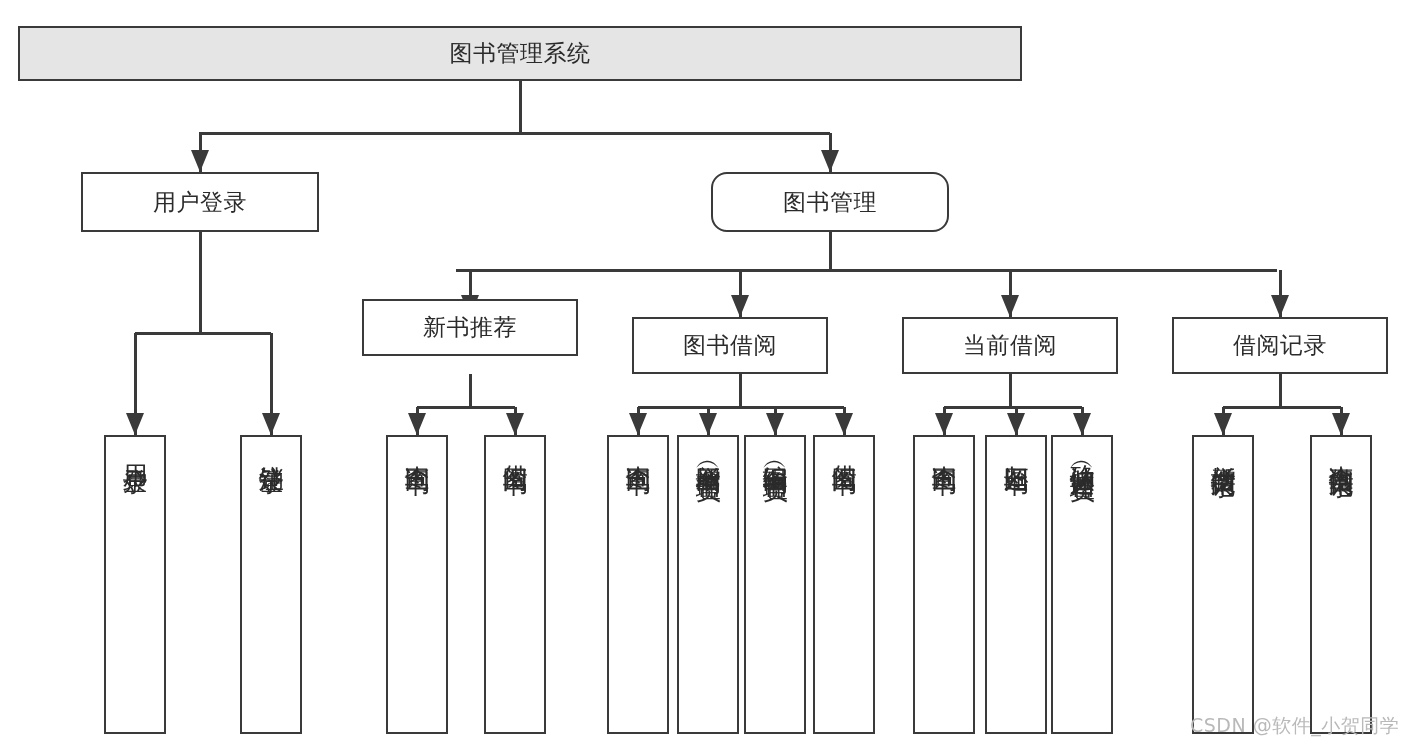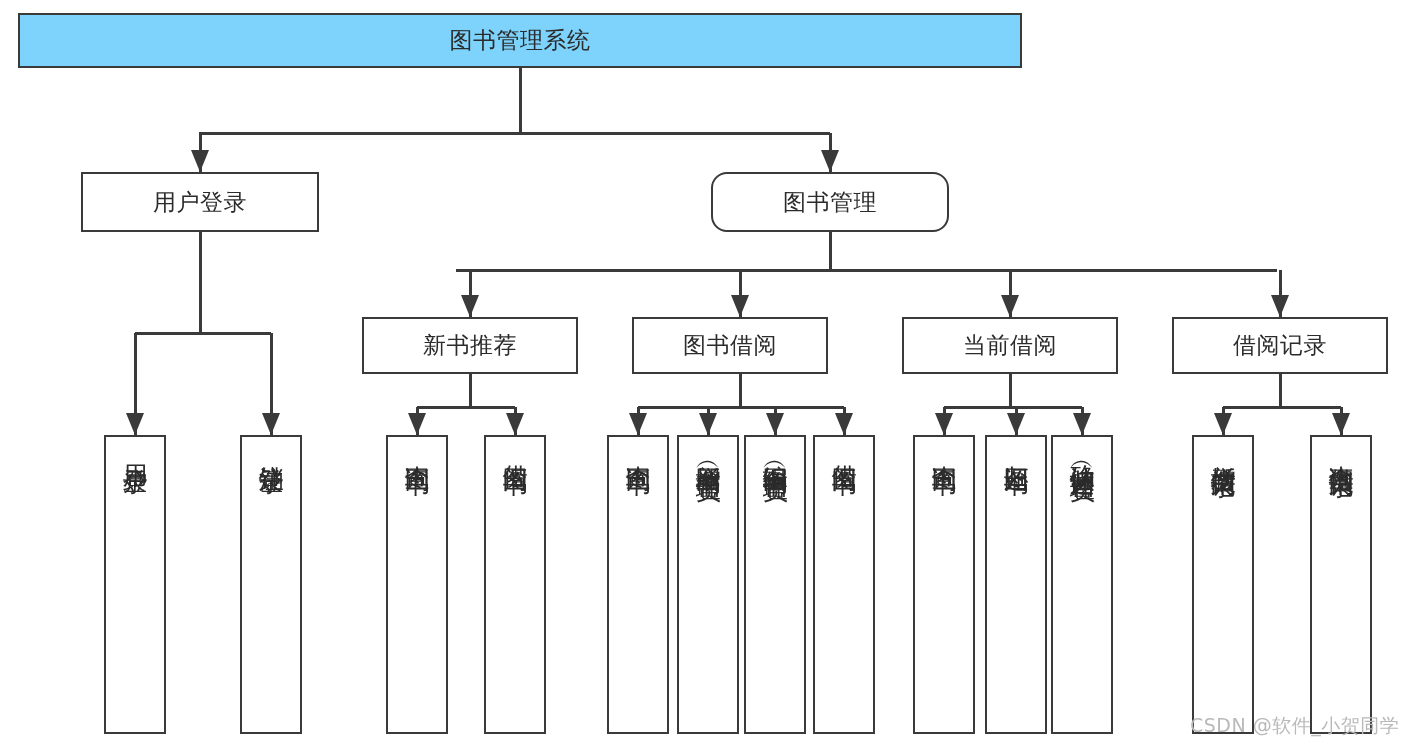--- a/index.html
+++ b/index.html
@@ -122,30 +122,30 @@
       <polygon points="1073,413 1091,413 1082,435" fill="#3a3a3a"></polygon>
       <line x1="1280" y1="374" x2="1280" y2="407" stroke="#3a3a3a" stroke-width="3" shape-rendering="crispEdges"></line>
       <line x1="1223" y1="407" x2="1341" y2="407" stroke="#3a3a3a" stroke-width="3" shape-rendering="crispEdges"></line>
       <line x1="1223" y1="407" x2="1223" y2="435" stroke="#3a3a3a" stroke-width="3" shape-rendering="crispEdges"></line>
       <polygon points="1214,413 1232,413 1223,435" fill="#3a3a3a"></polygon>
       <line x1="1341" y1="407" x2="1341" y2="435" stroke="#3a3a3a" stroke-width="3" shape-rendering="crispEdges"></line>
       <polygon points="1332,413 1350,413 1341,435" fill="#3a3a3a"></polygon>
     </svg>
 
   <div id="nodes-layer">
-      <div class="node horiz" style="left: 18px; top: 13px; width: 1004px; height: 55px; border-color: rgb(58, 58, 58); background: #7dd3fc; color: rgb(43, 43, 43);">
+      <div class="node horiz" style="left: 18px; top: 26px; width: 1004px; height: 55px; border-color: rgb(58, 58, 58); background: #e5e5e5; color: rgb(43, 43, 43);">
         <span class="label">图书管理系统</span>
       </div>
       <div class="node horiz" style="left: 81px; top: 172px; width: 238px; height: 60px; border-color: rgb(58, 58, 58); background: rgb(255, 255, 255); color: rgb(43, 43, 43);">
         <span class="label">用户登录</span>
       </div>
       <div class="node horiz" style="left: 711px; top: 172px; width: 238px; height: 60px; border-color: rgb(58, 58, 58); background: rgb(255, 255, 255); color: rgb(43, 43, 43); border-radius: 16px;">
         <span class="label">图书管理</span>
       </div>
-      <div class="node horiz" style="left: 362px; top: 317px; width: 216px; height: 57px; border-color: rgb(58, 58, 58); background: rgb(255, 255, 255); color: rgb(43, 43, 43);">
+      <div class="node horiz" style="left: 362px; top: 299px; width: 216px; height: 57px; border-color: rgb(58, 58, 58); background: rgb(255, 255, 255); color: rgb(43, 43, 43);">
         <span class="label">新书推荐</span>
       </div>
       <div class="node horiz" style="left: 632px; top: 317px; width: 196px; height: 57px; border-color: rgb(58, 58, 58); background: rgb(255, 255, 255); color: rgb(43, 43, 43);">
         <span class="label">图书借阅</span>
       </div>
       <div class="node horiz" style="left: 902px; top: 317px; width: 216px; height: 57px; border-color: rgb(58, 58, 58); background: rgb(255, 255, 255); color: rgb(43, 43, 43);">
         <span class="label">当前借阅</span>
       </div>
       <div class="node horiz" style="left: 1172px; top: 317px; width: 216px; height: 57px; border-color: rgb(58, 58, 58); background: rgb(255, 255, 255); color: rgb(43, 43, 43);">
         <span class="label">借阅记录</span>

